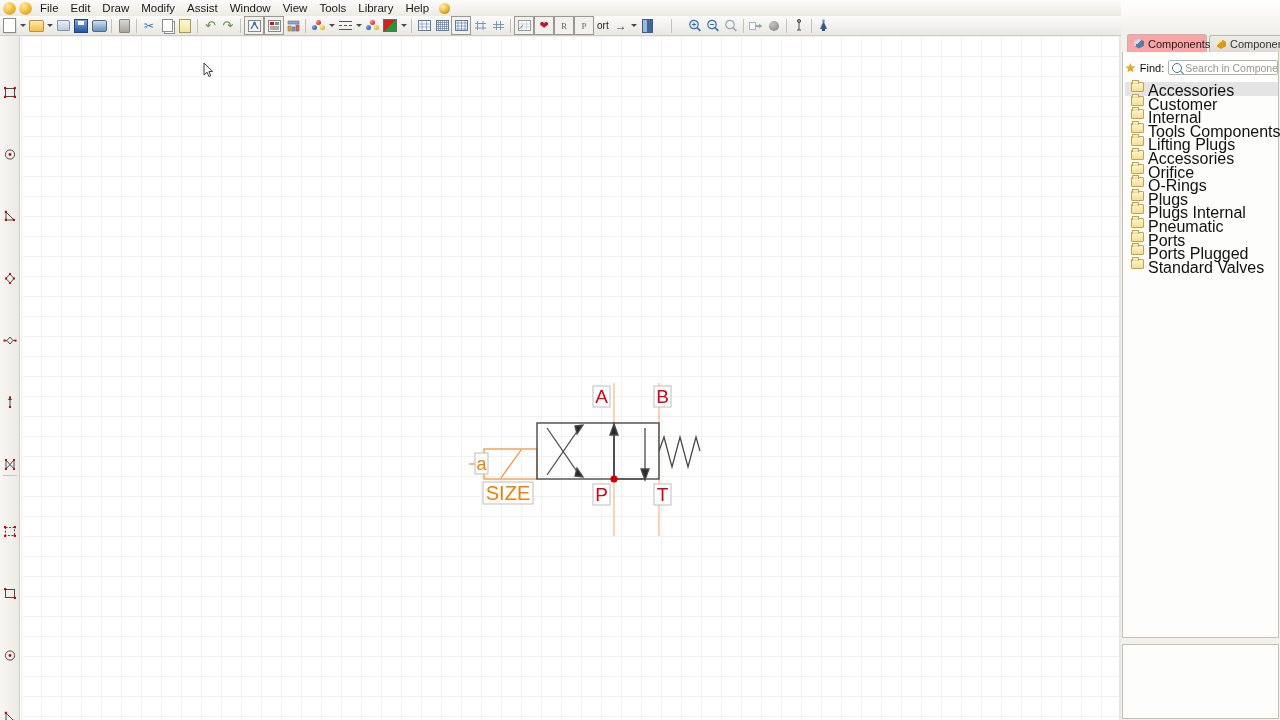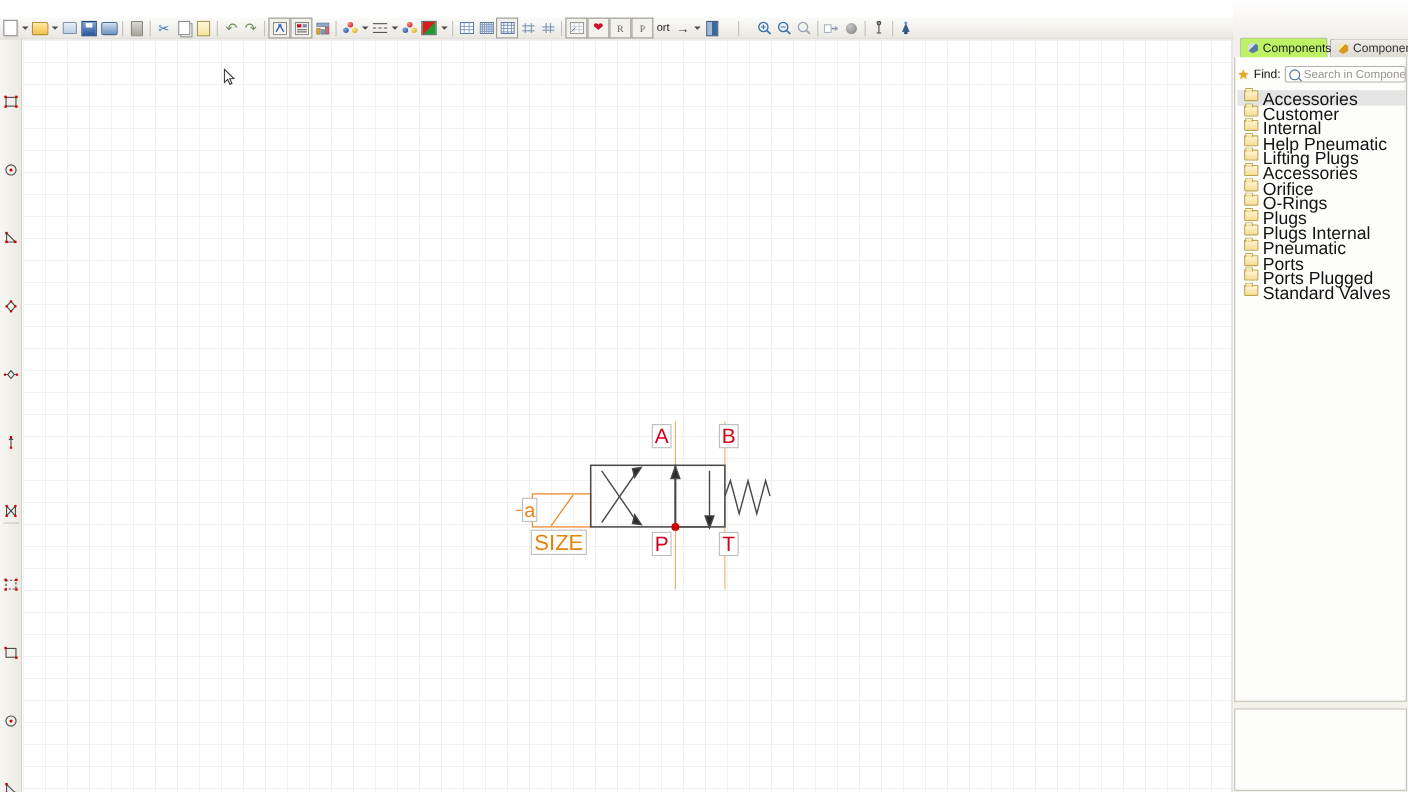--- a/index.html
+++ b/index.html
@@ -127,21 +127,21 @@
     position:absolute; left:0; top:0; width:159px; height:36px;
     background: linear-gradient(#ffffff,#f0eee9);
   }
   .rp-tab {
     position:absolute; top:35px; height:17px; display:flex; align-items:center;
     gap:4px; padding:0 6px; box-sizing:border-box;
     font-size:11px; color:#1b1b1b; white-space:nowrap;
     border:1px solid #b9b6af; border-bottom:none;
     border-radius:3px 3px 0 0;
   }
-  .rp-tab.active { background:#bef264; top:34px; height:18px; z-index:3; }
+  .rp-tab.active { background:#fca5a5; top:34px; height:18px; z-index:3; }
   .rp-tab.inactive { background:linear-gradient(#efedE8,#dedbd4); color:#333; z-index:2;}
   .tab-orb { width:10px;height:10px;border-radius:2px; flex:0 0 auto; }
   .tab-orb.blue {
     background: linear-gradient(135deg,#cfd9e8 0 40%, #5b7ba6 40% 100%);
     clip-path: polygon(50% 0,100% 28%,100% 72%,50% 100%,0 72%,0 28%);
   }
   .tab-orb.gold {
     background: linear-gradient(135deg,#fde9a8 0 40%, #d79a1e 40% 100%);
     clip-path: polygon(50% 0,100% 28%,100% 72%,50% 100%,0 72%,0 28%);
   }
@@ -185,20 +185,35 @@
   .rp-bottom {
     position:absolute; left:1px; top:644px; width:157px; height:75px;
     background:#fdfdfc; border:1px solid #c3c0b9; box-sizing:border-box;
   }
 </style>
 </head>
 <body>
 
 <div id="app">
 
+  <div class="menubar">
+    <div class="menu-orb"></div>
+    <div class="menu-orb second"></div>
+    <div class="menu-item">File</div>
+    <div class="menu-item">Edit</div>
+    <div class="menu-item">Draw</div>
+    <div class="menu-item">Modify</div>
+    <div class="menu-item">Assist</div>
+    <div class="menu-item">Window</div>
+    <div class="menu-item">View</div>
+    <div class="menu-item">Tools</div>
+    <div class="menu-item">Library</div>
+    <div class="menu-item">Help</div>
+    <div class="menu-orb-right"></div>
+  </div>
 
   <div class="toolbar">
 
     <div class="tb-btn">
         <span class="g-page"></span>
       </div>
     <div class="tb-arrow"></div>
     <div class="tb-btn">
         <span class="g-folder"></span>
       </div>
@@ -823,21 +838,21 @@
         <div class="tree-item">
           <span class="folder-ic"></span>
           <span>Customer</span>
         </div>
         <div class="tree-item">
           <span class="folder-ic"></span>
           <span>Internal</span>
         </div>
         <div class="tree-item">
           <span class="folder-ic"></span>
-          <span>Help Pneumatic</span>
+          <span>Tools Components</span>
         </div>
         <div class="tree-item">
           <span class="folder-ic"></span>
           <span>Lifting Plugs</span>
         </div>
         <div class="tree-item">
           <span class="folder-ic"></span>
           <span>Accessories</span>
         </div>
         <div class="tree-item">

